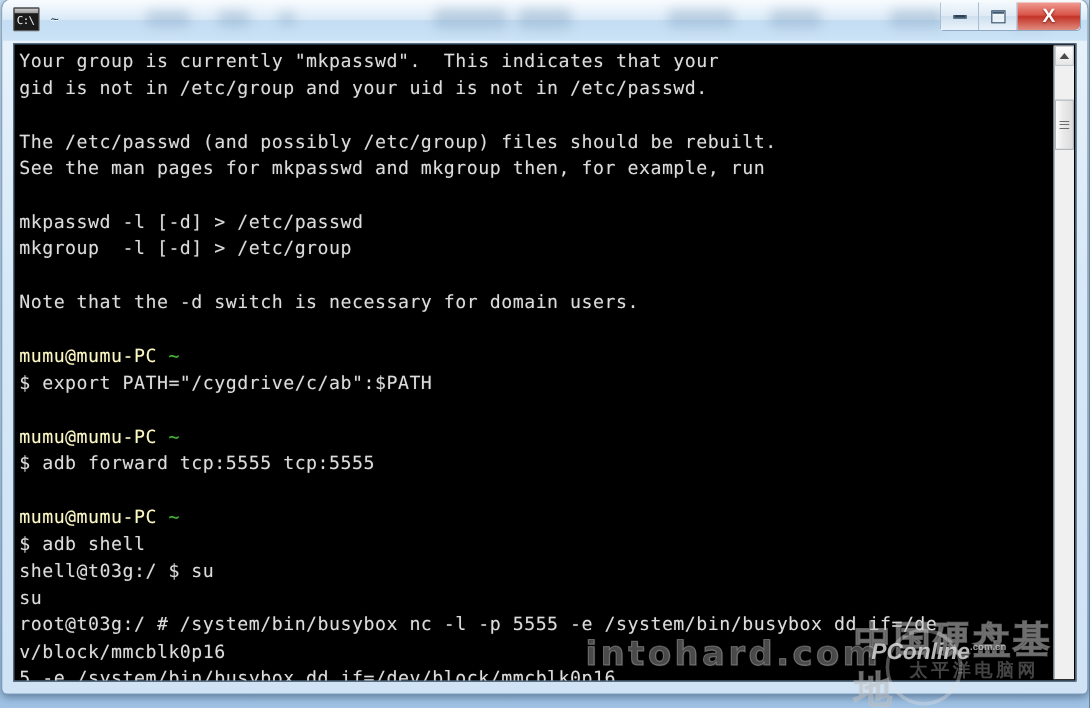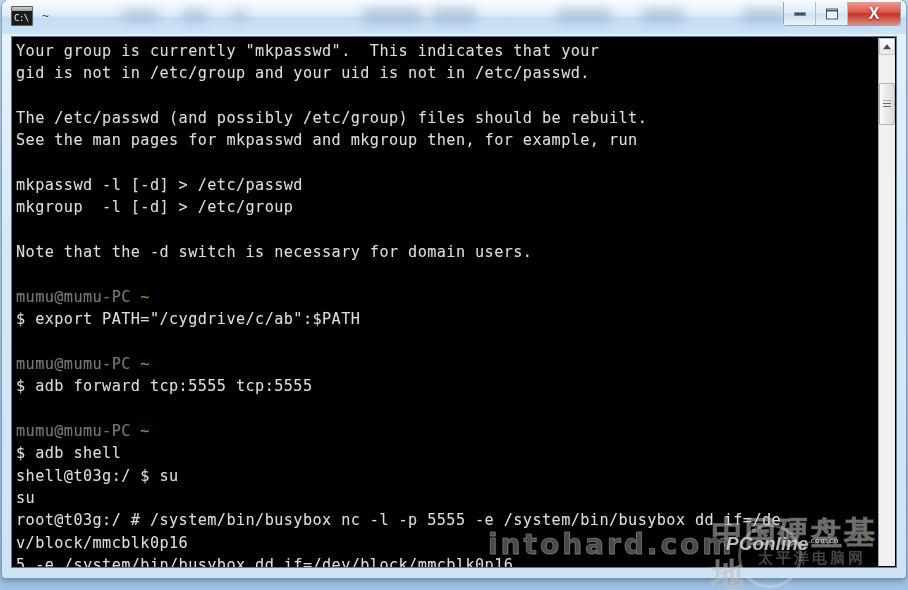--- a/index.html
+++ b/index.html
@@ -161,21 +161,21 @@
     width: 848px;
     color: #d8d8d8;
     font-family: "DejaVu Sans Mono", monospace;
     font-size: 15.2px;
     line-height: 22.35px;
     letter-spacing: 0.42px;
     white-space: pre;
     text-shadow: 0 0 1px rgba(255,255,255,.25);
   }
   .ln { height: 22.35px; }
-  .prompt-green { color: #737373; }
+  .prompt-green { color: #fef9c3; }
   .tilde { color: #3fbf2a; }
   .wht { color: #dcdcdc; }
 
   
   #scrollbar {
     position: absolute;
     right: 1px; top: 1px;
     width: 17px;
     bottom: 1px;
     background: #f0f0f0;

